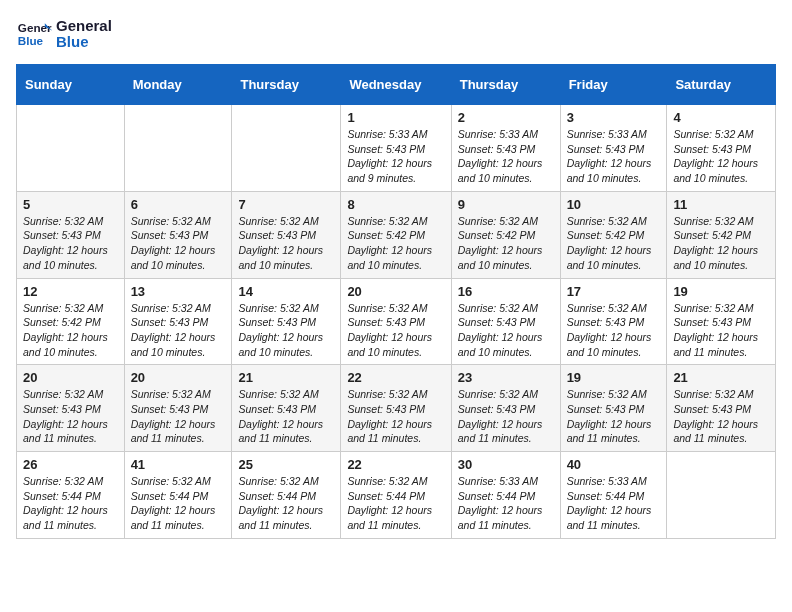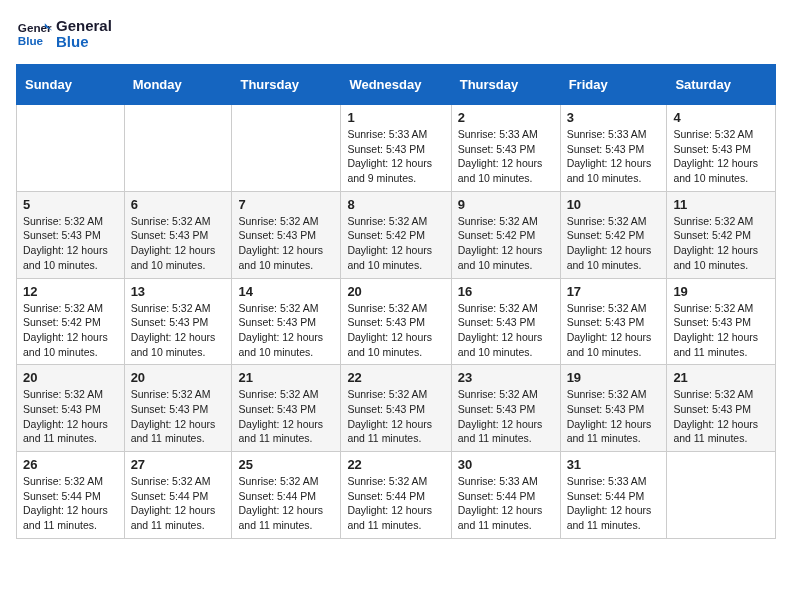--- a/index.html
+++ b/index.html
@@ -66,20 +66,21 @@
     .day-number {
       font-weight: bold;
       font-size: 13px;
       display: block;
       margin-bottom: 2px;
     }
     .day-info {
       font-size: 10.5px;
       line-height: 1.4;
       color: #222;
+      font-style: italic;
     }
     .empty-cell {
       background: #fff !important;
     }
   </style>
 </head>
 <body>
 
 <div class="header-area">
   <div class="logo">
@@ -220,35 +221,35 @@
           <span class="day-number">21</span>
           <div class="day-info">Sunrise: 5:32 AM<br>Sunset: 5:43 PM<br>Daylight: 12 hours and 11 minutes.</div>
         </td>
       </tr>
       <tr>
         <td>
           <span class="day-number">26</span>
           <div class="day-info">Sunrise: 5:32 AM<br>Sunset: 5:44 PM<br>Daylight: 12 hours and 11 minutes.</div>
         </td>
         <td>
-          <span class="day-number">27</span>
+          <span class="day-number">41</span>
           <div class="day-info">Sunrise: 5:32 AM<br>Sunset: 5:44 PM<br>Daylight: 12 hours and 11 minutes.</div>
         </td>
         <td>
           <span class="day-number">25</span>
           <div class="day-info">Sunrise: 5:32 AM<br>Sunset: 5:44 PM<br>Daylight: 12 hours and 11 minutes.</div>
         </td>
         <td>
           <span class="day-number">22</span>
           <div class="day-info">Sunrise: 5:32 AM<br>Sunset: 5:44 PM<br>Daylight: 12 hours and 11 minutes.</div>
         </td>
         <td>
           <span class="day-number">30</span>
           <div class="day-info">Sunrise: 5:33 AM<br>Sunset: 5:44 PM<br>Daylight: 12 hours and 11 minutes.</div>
         </td>
         <td>
-          <span class="day-number">31</span>
+          <span class="day-number">40</span>
           <div class="day-info">Sunrise: 5:33 AM<br>Sunset: 5:44 PM<br>Daylight: 12 hours and 11 minutes.</div>
         </td>
         <td class="empty-cell"></td>
       </tr>
     </tbody>
 </table>
 
 </body></html>

